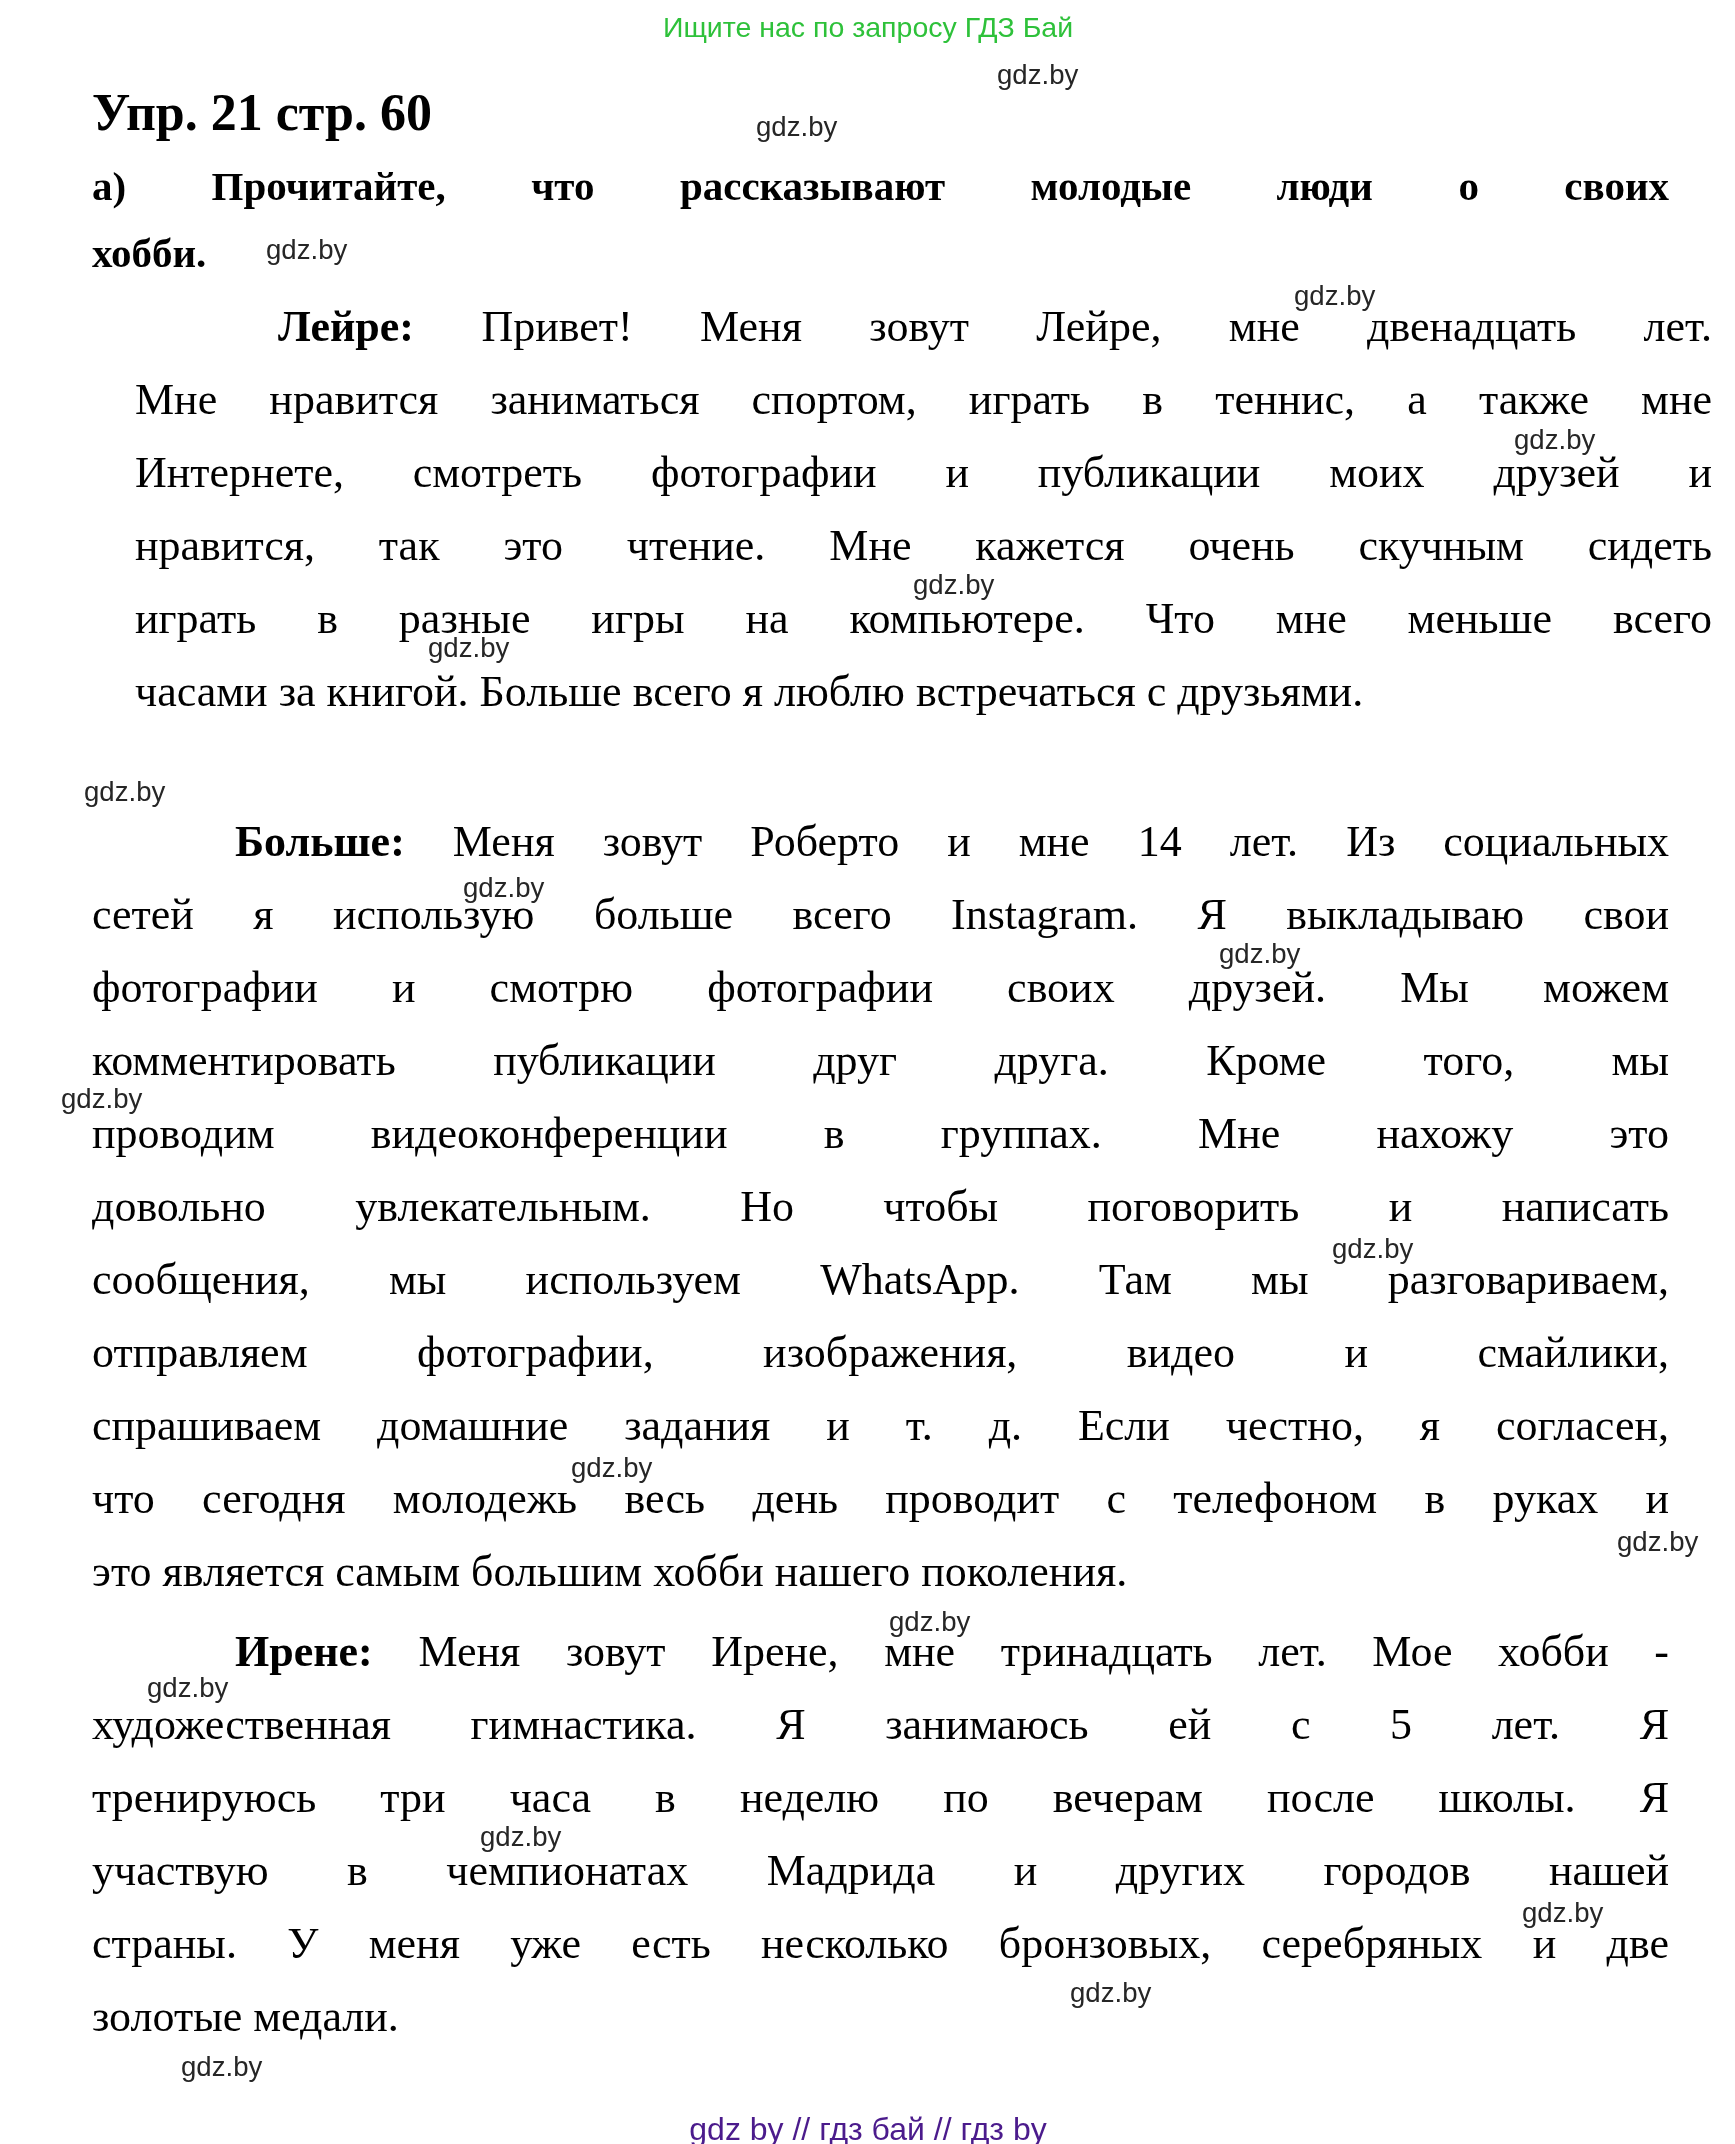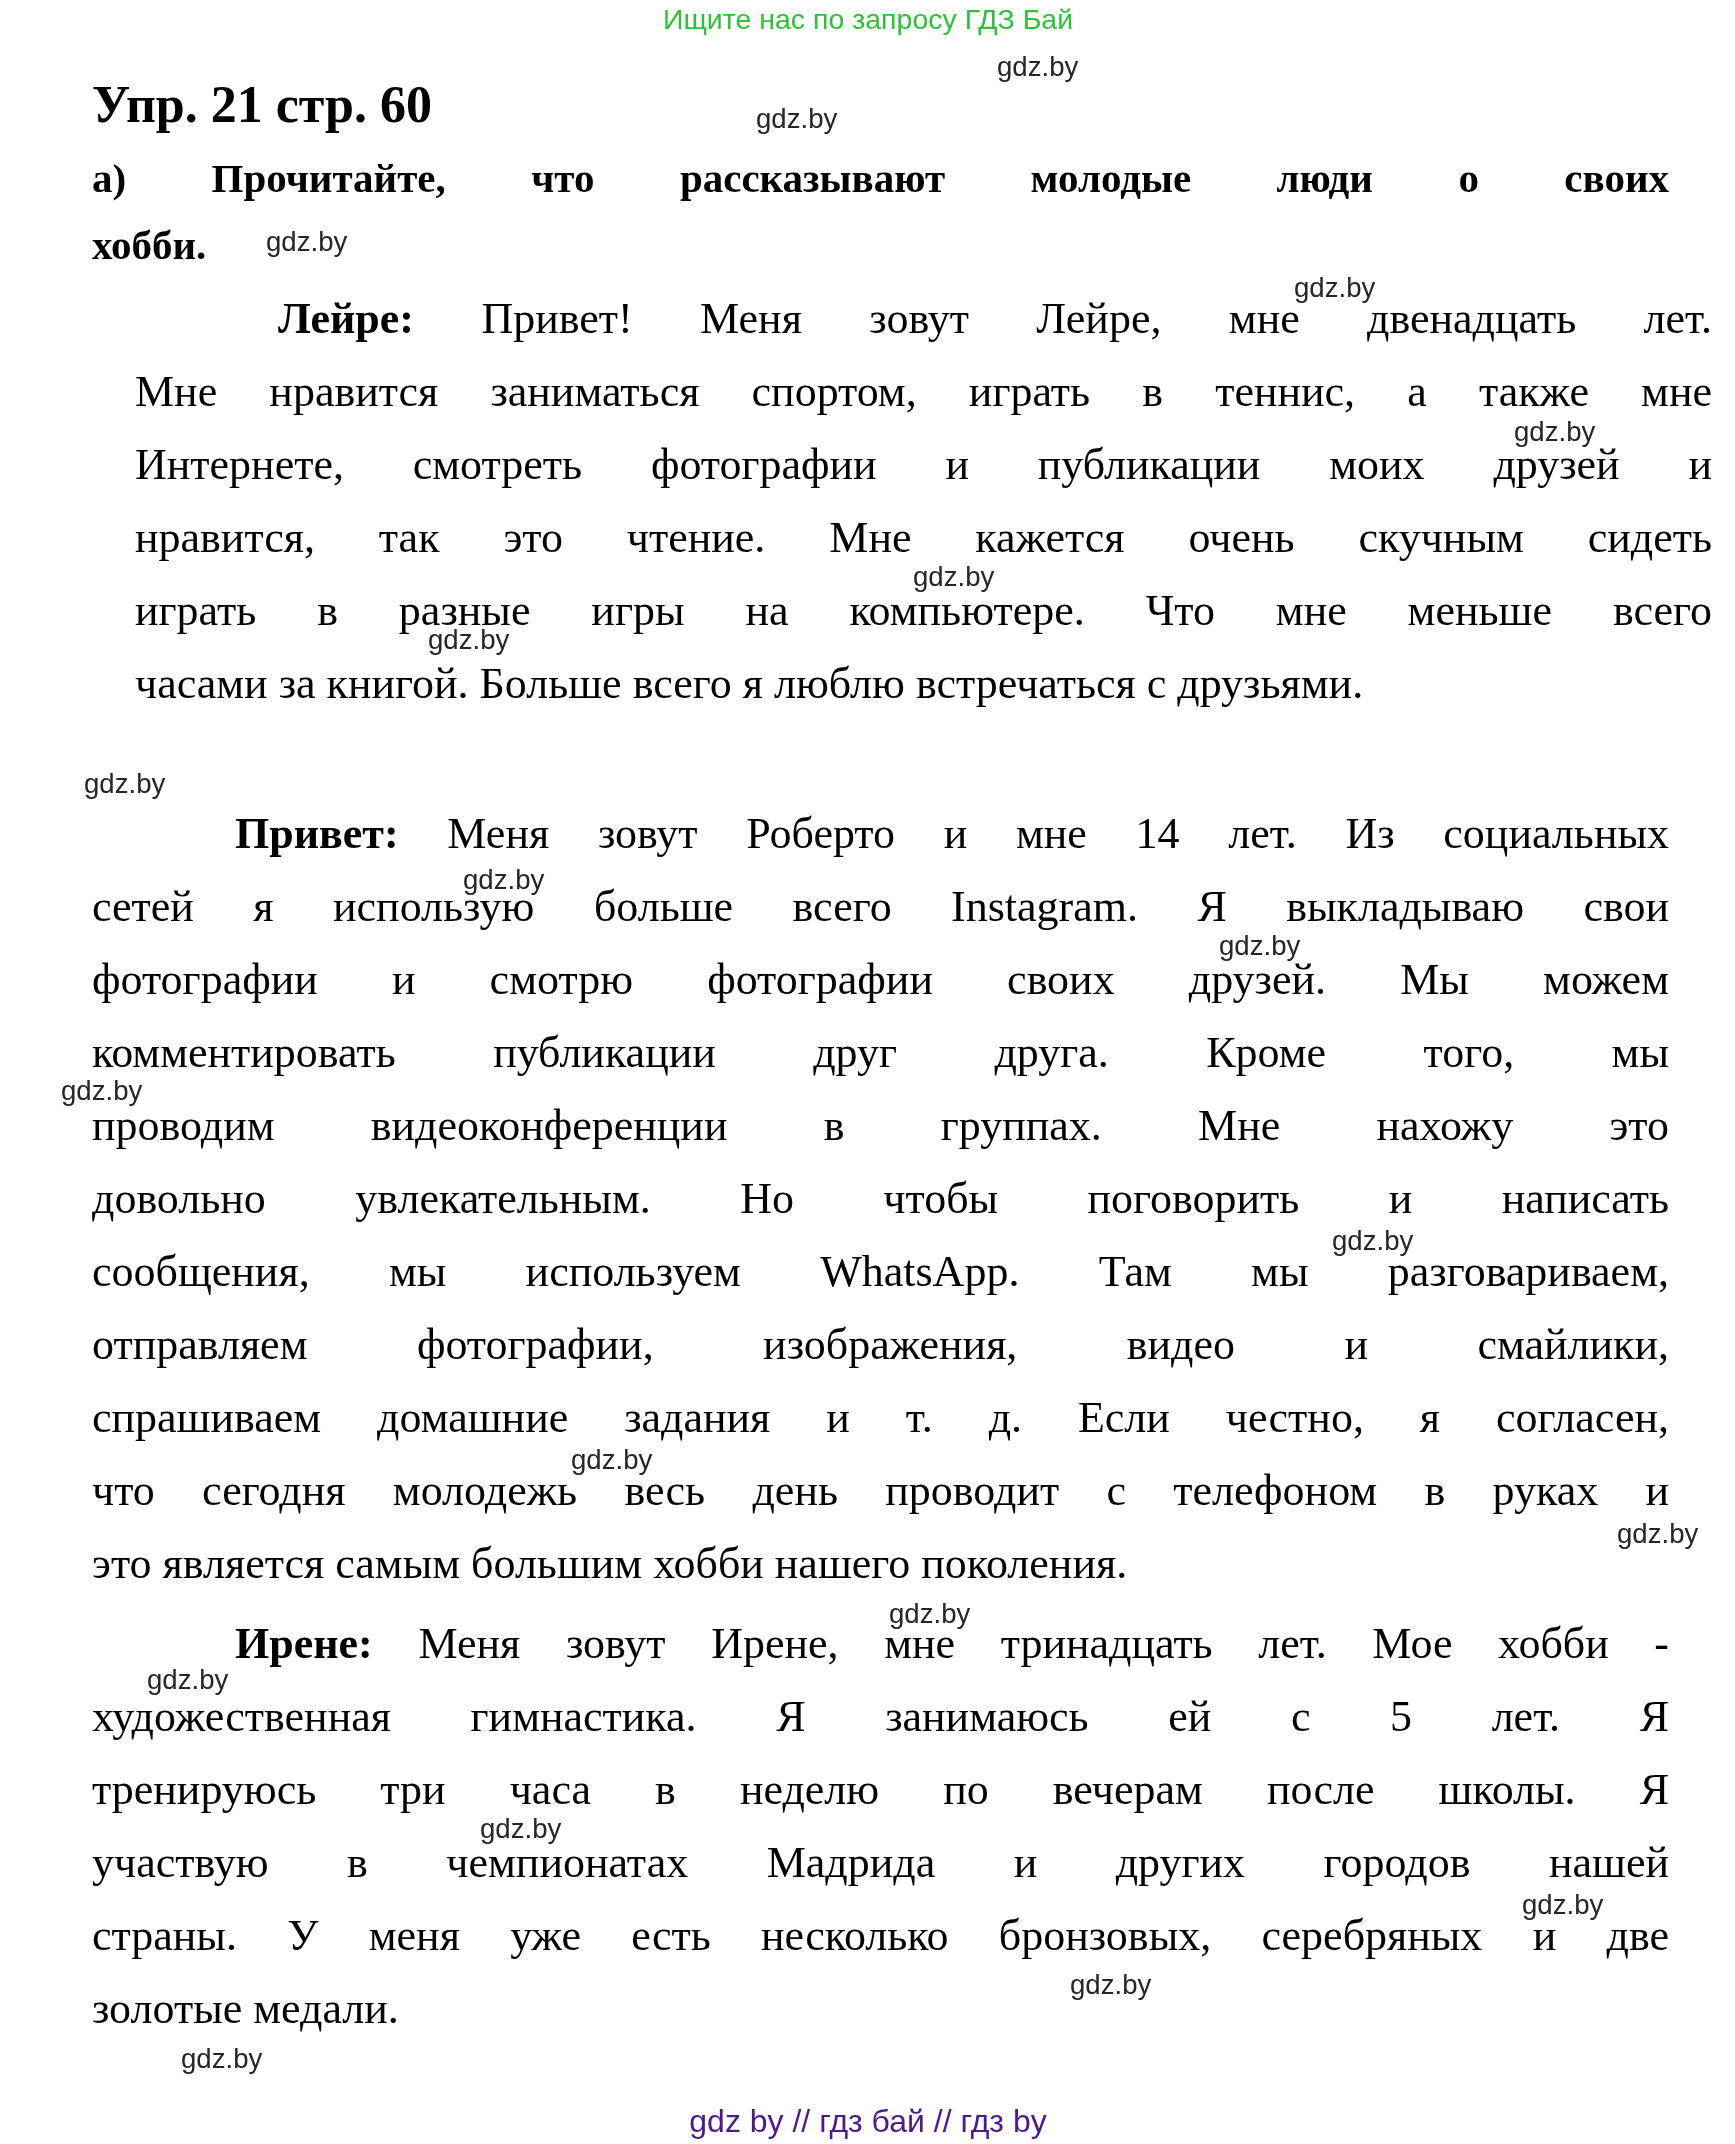--- a/index.html
+++ b/index.html
@@ -1,20 +1,20 @@
 <!DOCTYPE html>
 <html style="font-size:15px"><head>
 <meta charset="utf-8">
 <style>
   html,body{margin:0;padding:0;}
   body{
     width:1736px;height:2145px;position:relative;background:#ffffff;
     font-family:"Liberation Serif", serif;color:#000000;overflow:hidden;
   }
-  .page{position:absolute;left:0;top:0;width:1736px;height:1684px;background:var(--bg,#fff);}
+  .page{position:absolute;left:0;top:8px;width:1736px;height:1684px;background:var(--bg,#fff);}
   .promo{
     position:absolute;top:2.9px;left:0;width:100%;text-align:center;
     font-family:"Liberation Sans", sans-serif;font-size:28.5px;line-height:32px;
     color:var(--green,#2ec13a);
   }
   .title{
     position:absolute;top:78px;left:92px;margin:0;
     font-size:52px;font-weight:bold;line-height:53px;white-space:nowrap;
   }
   .intro{
@@ -62,21 +62,21 @@
   <div id="paragraphs">
       <div class="para" style="top: 282px; margin-left: 43px;">
         <div class="line indent"><b>Лейре:</b> Привет! Меня зовут Лейре, мне двенадцать лет.</div>
         <div class="line">Мне нравится заниматься спортом, играть в теннис, а также мне</div>
         <div class="line">Интернете, смотреть фотографии и публикации моих друзей и</div>
         <div class="line">нравится, так это чтение. Мне кажется очень скучным сидеть</div>
         <div class="line">играть в разные игры на компьютере. Что мне меньше всего</div>
         <div class="line last">часами за книгой. Больше всего я люблю встречаться с друзьями.</div>
       </div>
       <div class="para" style="top: 797px;">
-        <div class="line indent"><b>Привет:</b> Меня зовут Роберто и мне 14 лет. Из социальных</div>
+        <div class="line indent"><b>Больше:</b> Меня зовут Роберто и мне 14 лет. Из социальных</div>
         <div class="line">сетей я использую больше всего Instagram. Я выкладываю свои</div>
         <div class="line">фотографии и смотрю фотографии своих друзей. Мы можем</div>
         <div class="line">комментировать публикации друг друга. Кроме того, мы</div>
         <div class="line">проводим видеоконференции в группах. Мне нахожу это</div>
         <div class="line">довольно увлекательным. Но чтобы поговорить и написать</div>
         <div class="line">сообщения, мы используем WhatsApp. Там мы разговариваем,</div>
         <div class="line">отправляем фотографии, изображения, видео и смайлики,</div>
         <div class="line">спрашиваем домашние задания и т. д. Если честно, я согласен,</div>
         <div class="line">что сегодня молодежь весь день проводит с телефоном в руках и</div>
         <div class="line last">это является самым большим хобби нашего поколения.</div>

